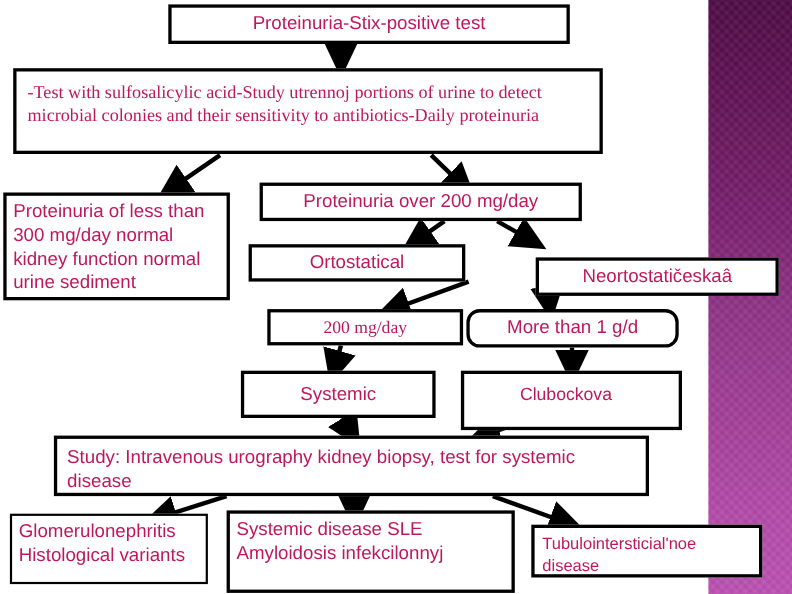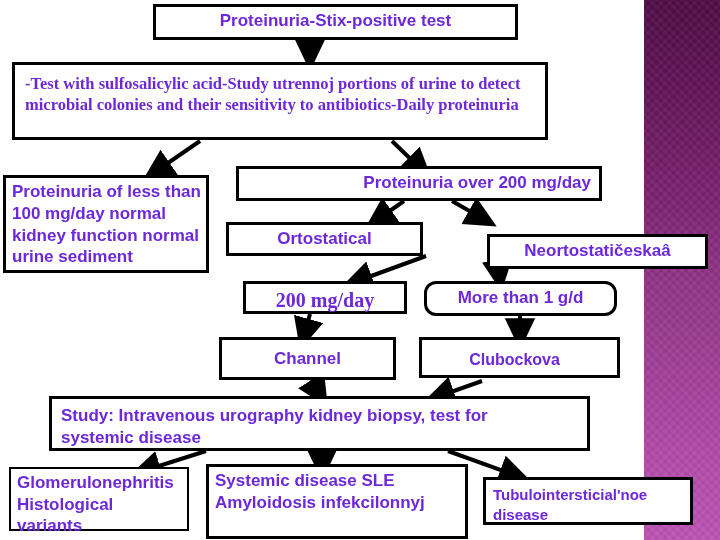--- a/index.html
+++ b/index.html
@@ -31,22 +31,22 @@
     background-image:
       repeating-linear-gradient(45deg, rgba(255,255,255,0.035) 0 3px, rgba(0,0,0,0.02) 3px 6px),
       repeating-linear-gradient(-45deg, rgba(255,255,255,0.03) 0 3px, rgba(0,0,0,0.02) 3px 6px);
   }
   
   .box {
     position: absolute;
     box-sizing: border-box;
     background: #ffffff;
     border: 3px solid #000000;
-    color: #6d28d9;
-    font-weight: bold;
+    color: #be185d;
+    font-weight: normal;
     line-height: 1.08;
     z-index: 5;
   }
   .box .txt {
     display: block;
     white-space: pre-wrap;
   }
   
   .overflow .txt {
     position: absolute;
@@ -115,49 +115,49 @@
 
   <div class="box sans ctr" style="left:153px; top:4px; width:365px; height:36px; font-size:17px; padding:5px 8px 0 8px;">
     <span class="txt">Proteinuria-Stix-positive test</span>
   </div>
 
   <div class="box serif lft" style="left:12px; top:62px; width:536px; height:78px; font-size:16.5px; padding:8px 10px 0 10px; line-height:1.3;">
     <span class="txt">-Test with sulfosalicylic acid-Study utrennoj portions of urine to detect microbial colonies and their sensitivity to antibiotics-Daily proteinuria</span>
   </div>
 
   <div class="box sans lft overflow" style="left:3px; top:175px; width:206px; height:98px; font-size:17px;">
-    <span class="txt" style="line-height:1.28;">Proteinuria of less than 100 mg/day normal kidney function normal urine sediment</span>
+    <span class="txt" style="line-height:1.28;">Proteinuria of less than 300 mg/day normal kidney function normal urine sediment</span>
   </div>
 
-  <div class="box sans ctr" style="left:236px; top:166px; width:366px; height:35px; font-size:17px; padding:5px 8px 16px 8px;text-align:right;">
+  <div class="box sans ctr" style="left:236px; top:166px; width:293px; height:35px; font-size:17px; padding:5px 8px 16px 8px;">
     <span class="txt">Proteinuria over 200 mg/day</span>
   </div>
 
 
   <div class="box sans ctr" style="left:226px; top:222px; width:197px; height:34px; font-size:17px; padding:5px 6px 4px 6px;">
     <span class="txt">Ortostatical</span>
   </div>
 
   <div class="box sans ctr" style="left:487px; top:234px; width:221px; height:35px; font-size:17px; padding:5px 6px 0 6px;">
     <span class="txt">Neortostatičeskaâ</span>
   </div>
 
-  <div class="box serif ctr" style="left:243px; top:281px; width:164px; height:33px; font-size:20px; padding:6px 6px 0 6px;">
+  <div class="box serif ctr" style="left:243px; top:281px; width:178px; height:33px; font-size:16px; padding:6px 6px 0 6px;">
     <span class="txt">200 mg/day</span>
   </div>
 
   <div class="box sans ctr" style="left:424px; top:281px; width:193px; height:35px; font-size:17px; padding:5px 6px 0 6px;border-radius:12px;">
     <span class="txt">More than 1 g/d</span>
   </div>
 
   <div class="box sans ctr" style="left:219px; top:337px; width:177px; height:43px; font-size:17px; padding:10px 6px 0 6px;">
-    <span class="txt">Channel</span>
+    <span class="txt">Systemic</span>
   </div>
 
-  <div class="box sans ctr" style="left:419px; top:337px; width:201px; height:41px; font-size:16px; padding:11px 16px 0 6px;">
+  <div class="box sans ctr" style="left:419px; top:337px; width:201px; height:54px; font-size:16px; padding:11px 16px 0 6px;">
     <span class="txt">Clubockova</span>
   </div>
 
   <div class="box sans lft" style="left:49px; top:396px; width:541px; height:55px; font-size:17px; padding:6px 24px 0 9px; line-height:1.28;">
     <span class="txt">Study: Intravenous urography kidney biopsy, test for systemic disease</span>
   </div>
 
   <div class="box sans lft overflow" style="left:9px; top:467px; width:180px; height:64px; font-size:17px; border-width:2px;">
     <span class="txt" style="line-height:1.27;">Glomerulonephritis Histological variants</span>
   </div>

